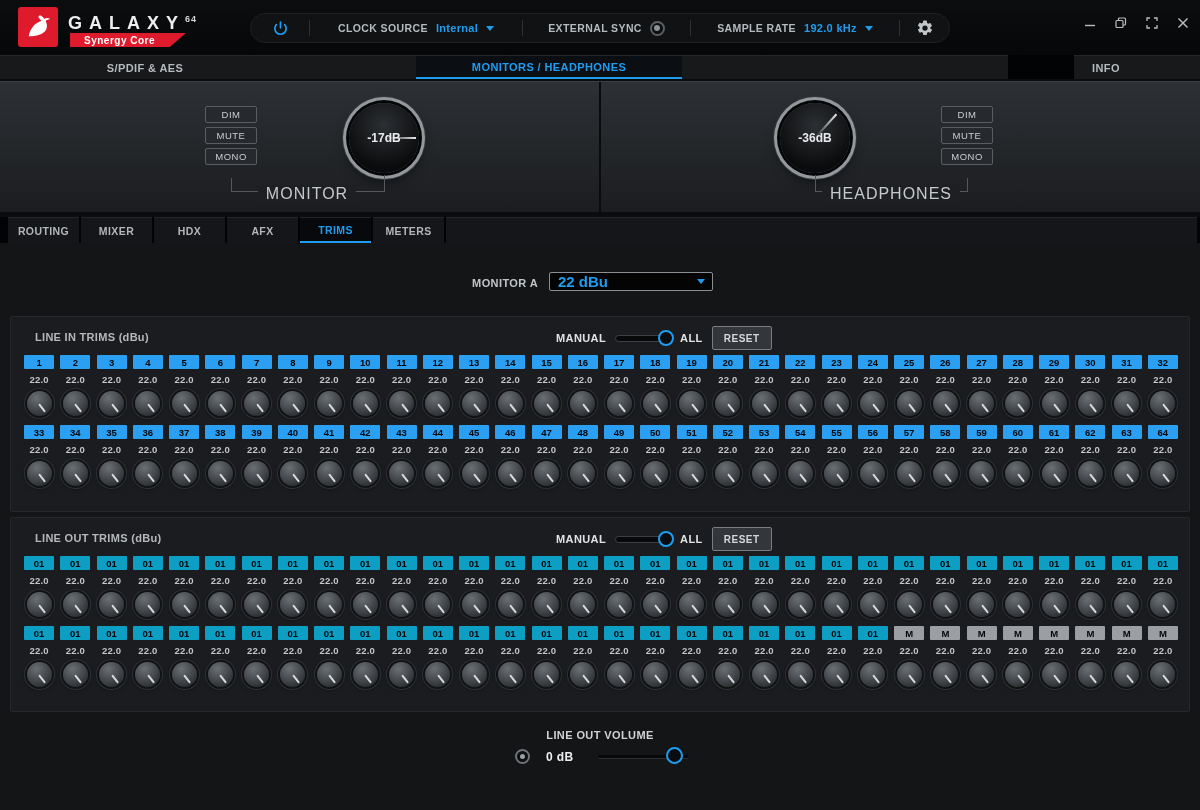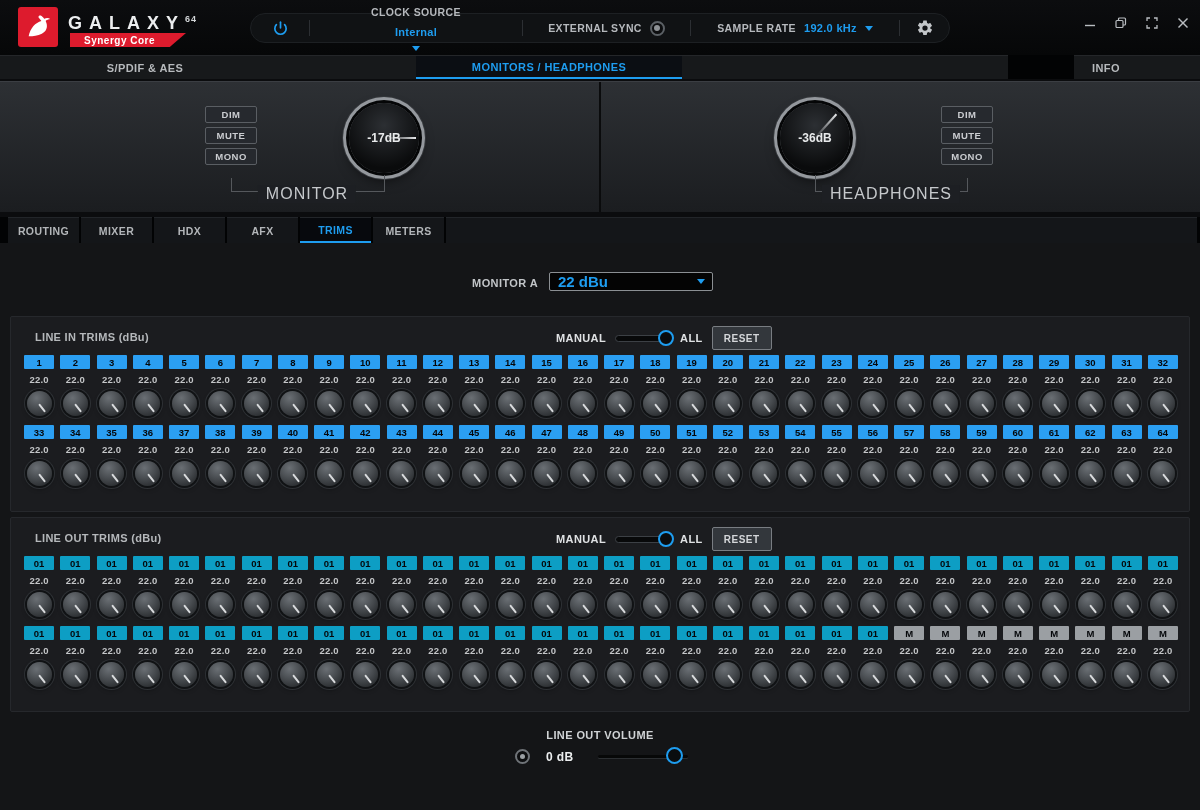--- a/index.html
+++ b/index.html
@@ -36,21 +36,21 @@
   #main-tabs{position:absolute;left:0;top:55px;width:1200px;height:24px;background:#020304;display:flex;gap:0;}
   .mtab{background:#17191b;height:24px;display:flex;align-items:center;justify-content:center;font-size:11px;font-weight:bold;color:#b7babd;letter-spacing:.4px;border-top:1px solid #242629;}
   .mtab.spacer{border-top:1px solid #242629;}
   .mtab.active{background:#0b0e13;color:var(--accent);border-bottom:2px solid var(--accent);}
 
   
   #mon-panel{position:absolute;left:0;top:81px;width:1200px;height:131px;background:linear-gradient(#2d3034,#1b1d20);border-top:1px solid #3b3e43;display:flex;}
   .half{position:relative;width:599px;height:100%;}
   .half-div{width:2px;height:100%;background:#0a0b0c;}
   .btn-stack{position:absolute;top:24px;display:flex;flex-direction:column;gap:4px;}
-  .mon-btn{width:52px;height:17px;background:#26292e;border:1px solid #5a5e63;border-radius:2px;color:#caccd0;font-size:9.5px;font-weight:bold;display:flex;align-items:center;justify-content:center;letter-spacing:.5px;}
+  .mon-btn{width:52px;height:17px;background:#26292e;border:1px solid #5a5e63;border-radius:2px;color:#caccd0;font-size:9.5px;font-weight:normal;display:flex;align-items:center;justify-content:center;letter-spacing:.5px;}
   .big-knob{position:absolute;width:70px;height:70px;border-radius:50%;background:radial-gradient(circle at 50% 32%,#2c2f33,#0a0b0c 72%);box-shadow:0 0 0 3px #050607,0 0 0 6px #94989d,0 0 0 7px #34373b,0 6px 14px rgba(0,0,0,.75);display:flex;align-items:center;justify-content:center;}
   .big-knob .bval{font-size:12px;font-weight:bold;color:#e8eaeb;z-index:2;}
   .big-knob .bptr{position:absolute;left:50%;top:50%;width:32px;height:2px;margin-top:-1px;background:linear-gradient(to right,rgba(230,232,234,0),#e6e8ea);transform-origin:0 50%;}
   .brk{position:absolute;background:#55585c;}
   .grp-label{position:absolute;transform:translateX(-50%);background:#1d1f23;padding:0 8px;font-size:16px;font-weight:normal;color:#c6c9cc;letter-spacing:1px;}
 
   
   #sub-tabs{position:absolute;left:0;top:217px;width:1200px;height:26px;background:#020304;display:flex;gap:2px;padding-left:8px;}
   .stab{width:71px;height:26px;background:#141619;display:flex;align-items:center;justify-content:center;font-size:10.5px;font-weight:bold;color:#b3b6b9;letter-spacing:.4px;border-top:1px solid #222529;}
   .stab.active{background:#07090d;color:var(--accent);border-bottom:2px solid var(--accent);}
@@ -111,21 +111,21 @@
       </div>
 
     <div id="console">
       <div class="cseg" style="width:58px;">
         <svg width="17" height="17" viewBox="0 0 24 24" fill="none" stroke="#1e9df0" stroke-width="2.4" stroke-linecap="round">
             <path d="M12 3v8"></path>
             <path d="M6.2 6.6a8 8 0 1 0 11.6 0"></path>
           </svg>
       </div>
       <div class="pdiv"></div>
-      <div class="cseg" style="width:212px;flex-direction:column;">
+      <div class="cseg" style="width:212px;">
         <span class="clabel">CLOCK SOURCE</span>
         <span class="cvalue">Internal</span>
         <span class="dd-arrow"></span>
       </div>
       <div class="pdiv"></div>
       <div class="cseg" style="width:167px;">
         <span class="clabel">EXTERNAL SYNC</span>
         <span class="led">
             <i></i>
           </span>

